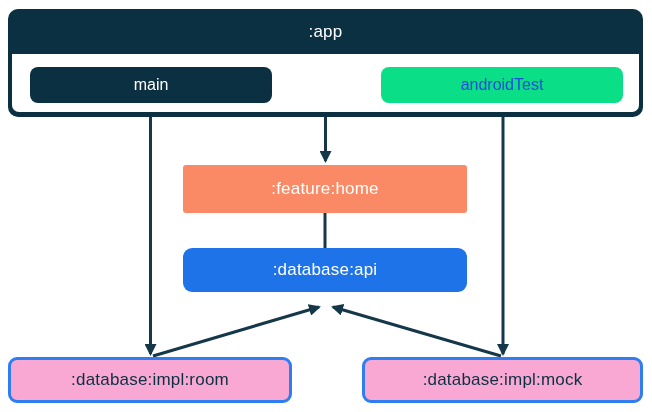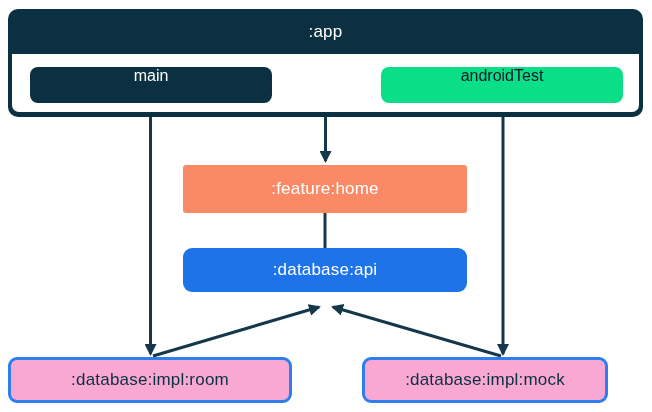--- a/index.html
+++ b/index.html
@@ -49,32 +49,33 @@
     background: #ffffff;
     border-radius: 0 0 7px 7px;
   }
   .pill {
     position: absolute;
     top: 13px;
     width: 242px;
     height: 36px;
     border-radius: 8px;
     display: flex;
+    align-items: center;
     justify-content: center;
     font-size: 16px;
   }
   .pill-main {
     left: 18px;
     background: #0B3041;
     color: #ffffff;
   }
   .pill-androidtest {
     left: 369px;
     background: #0ADE87;
-    color: #0f172a;
+    color: #1d4ed8;
   }
 
   
   .node {
     position: absolute;
     display: flex;
     align-items: center;
     justify-content: center;
     font-size: 17px;
     letter-spacing: 0.2px;
@@ -106,21 +107,21 @@
   }
   .node-database-impl-room {
     left: 8px;
     top: 357px;
     width: 284px;
     height: 46px;
   }
   .node-database-impl-mock {
     left: 362px;
     top: 357px;
-    width: 246px;
+    width: 281px;
     height: 46px;
   }
 
   
   .edges-svg {
     position: absolute;
     left: 0;
     top: 0;
     width: 652px;
     height: 412px;

